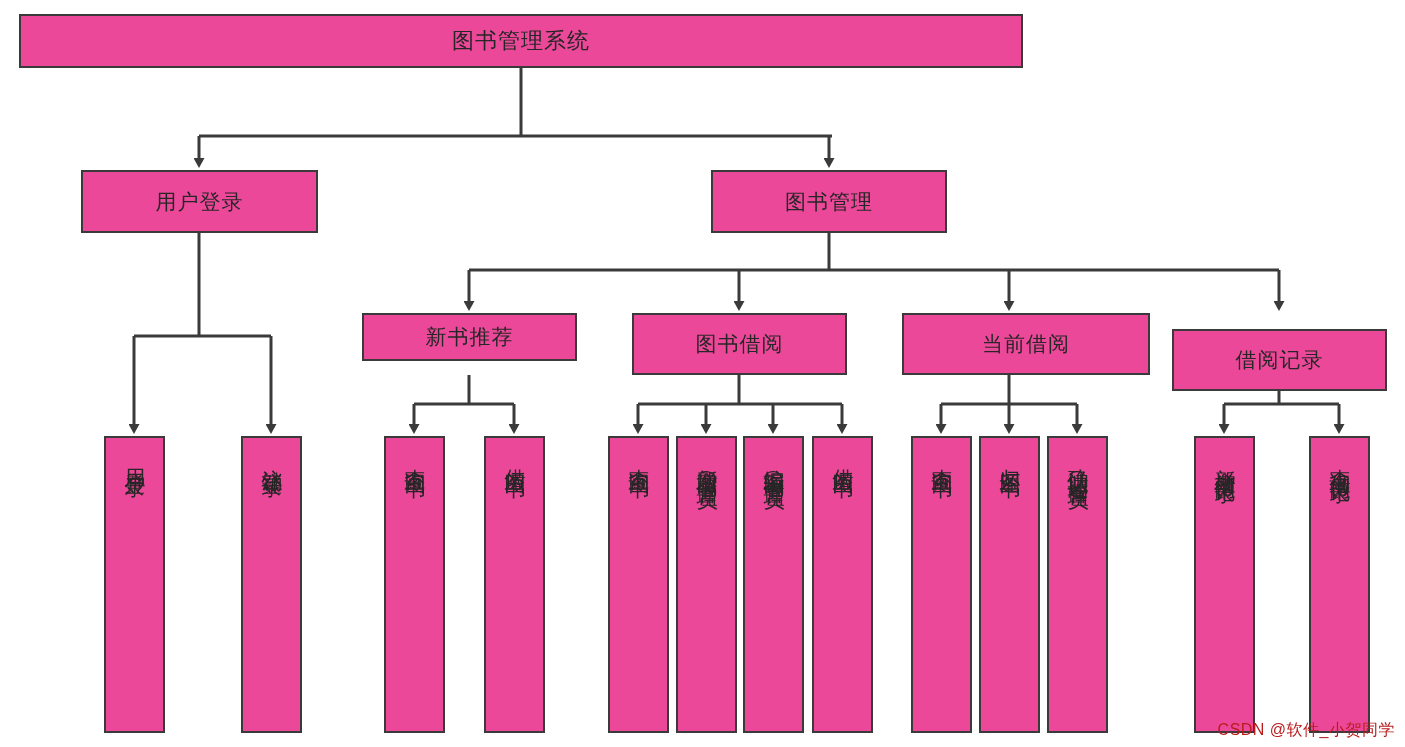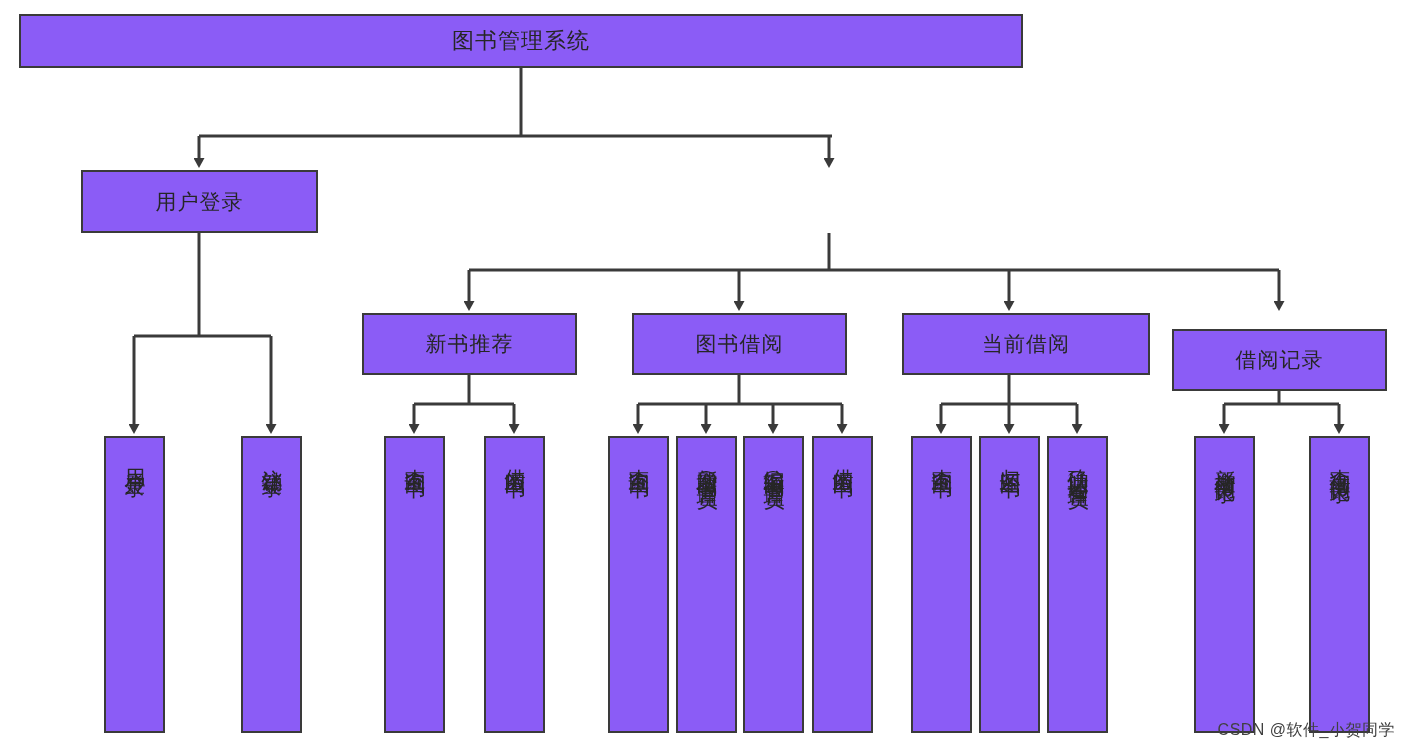--- a/index.html
+++ b/index.html
@@ -21,21 +21,21 @@
     position: absolute;
     left: 0;
     top: 0;
     width: 1405px;
     height: 747px;
     pointer-events: none;
   }
   .node {
     position: absolute;
     box-sizing: border-box;
-    background: #8b5cf6;
+    background: #ec4899;
     border: 2px solid #3a3a3a;
     display: flex;
     align-items: center;
     justify-content: center;
     color: #262626;
   }
   .node.h {
     font-size: 21px;
     letter-spacing: 1px;
     line-height: 1.2;
@@ -55,21 +55,21 @@
     line-height: 1.18;
     letter-spacing: 3px;
     color: #262626;
     white-space: nowrap;
   }
   .watermark {
     position: absolute;
     right: 10px;
     bottom: 6px;
     font-size: 16px;
-    color: #404040;
+    color: #b91c1c;
     letter-spacing: 0.5px;
     white-space: nowrap;
   }
 </style>
 </head>
 <body>
 
 <div id="canvas">
 
   <svg class="connectors" viewBox="0 0 1405 747" xmlns="http://www.w3.org/2000/svg">
@@ -118,22 +118,23 @@
       <path d="M1279,375 L1279,404"></path>
       <path d="M1224,404 L1339,404"></path>
       <path d="M1224,404 L1224,425" marker-end="url(#arrow)"></path>
       <path d="M1339,404 L1339,425" marker-end="url(#arrow)"></path>
     </g>
   </svg>
 
   <div class="node root h" style="left:19px; top:14px; width:1004px; height:54px;">图书管理系统</div>
 
   <div class="node h" style="left:81px; top:170px; width:237px; height:63px;">用户登录</div>
+  <div class="node h" style="left:711px; top:170px; width:236px; height:63px;">图书管理</div>
 
-  <div class="node h" style="left:362px; top:313px; width:215px; height:62px;">新书推荐</div>
+  <div class="node h" style="left:362px; top:313px; width:215px; height:48px;">新书推荐</div>
   <div class="node h" style="left:632px; top:313px; width:215px; height:62px;text-align:right;">图书借阅</div>
   <div class="node h" style="left:902px; top:313px; width:248px; height:62px;">当前借阅</div>
   <div class="node h" style="left:1172px; top:329px; width:215px; height:62px;">借阅记录</div>
 
   <div class="node leaf" style="left:104px; top:436px; width:61px; height:297px;">
     <span class="vtext">用户登录</span>
   </div>
   <div class="node leaf" style="left:241px; top:436px; width:61px; height:297px;">
     <span class="vtext">注销登录</span>
   </div>

